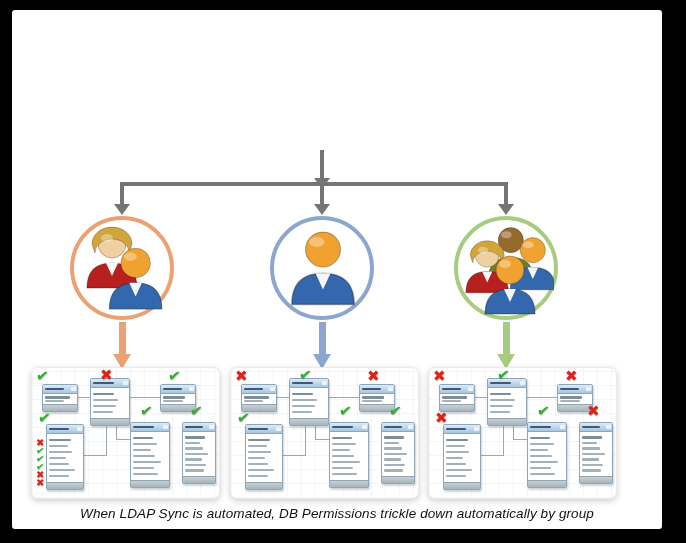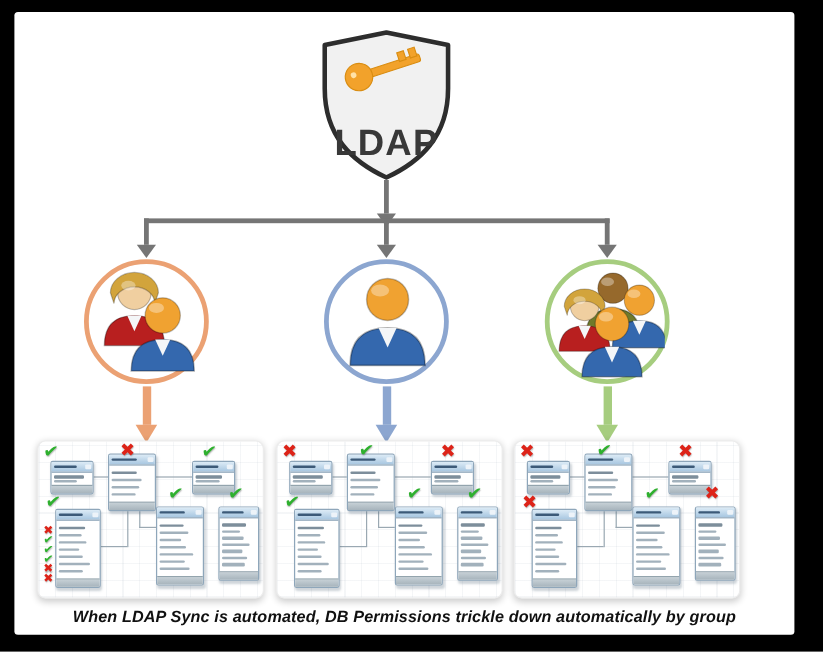--- a/index.html
+++ b/index.html
@@ -49,42 +49,29 @@
   
   .mark{position:absolute;font-family:"DejaVu Sans",sans-serif;font-weight:bold;
     line-height:1;text-shadow:0.5px 1px 1px rgba(60,60,60,.35);}
   .mark-big{font-size:15px;}
   .mark-row{font-size:10px;}
   .mark-check{color:#2eb02e;transform:rotate(6deg);}
   .mark-cross{color:#dd2318;}
   
   .caption{
     position:absolute;left:0;right:0;top:496px;text-align:center;
-    font-style:italic;font-weight:bold;font-size:13.5px;color:#111;
+    font-style:italic;font-weight:normal;font-size:13.5px;color:#111;
     letter-spacing:0.1px;
   }
 </style>
 </head>
 <body>
 
 <div class="canvas">
 
-  <div class="shield">
-    <svg width="118" height="130" viewBox="0 0 124 134">
-      <path d="M62 3 L116 14 V52 C116 94 92 116 62 130 C32 116 8 94 8 52 V14 Z" fill="#f1f1f1" stroke="#2d2d2d" stroke-width="4" stroke-linejoin="round"></path>
-      <g transform="translate(38,42) rotate(-18)">
-        <rect x="8" y="-3.5" width="48" height="7" rx="2" fill="#f2a22b" stroke="#d98d12" stroke-width="1"></rect>
-        <rect x="38" y="-10" width="6" height="8" fill="#f2a22b" stroke="#d98d12" stroke-width="1"></rect>
-        <rect x="48" y="-10" width="6" height="8" fill="#f2a22b" stroke="#d98d12" stroke-width="1"></rect>
-        <circle cx="0" cy="0" r="12" fill="#f2a22b" stroke="#d98d12" stroke-width="1"></circle>
-        <circle cx="-4" cy="-3" r="2.5" fill="#ffe2a8"></circle>
-      </g>
-      <text x="62" y="110" text-anchor="middle" font-size="32" font-weight="bold" fill="#383838" letter-spacing="1" font-family="&quot;Liberation Sans&quot;,sans-serif">LDAP</text>
-    </svg>
-  </div>
 
   <div class="gshaft" style="left:308px;top:140px;height:28px;"></div>
   <div class="ghead" style="left:302px;top:168px;"></div>
 
   <div class="gbar" style="left:108px;top:172px;width:388px;"></div>
   <div id="branch-arrows">
       <div class="gshaft" style="left:108px;top:172px;height:22px;"></div>
      <div class="ghead" style="left:102px;top:194px;"></div>
       <div class="gshaft" style="left:308px;top:172px;height:22px;"></div>
      <div class="ghead" style="left:302px;top:194px;"></div>

